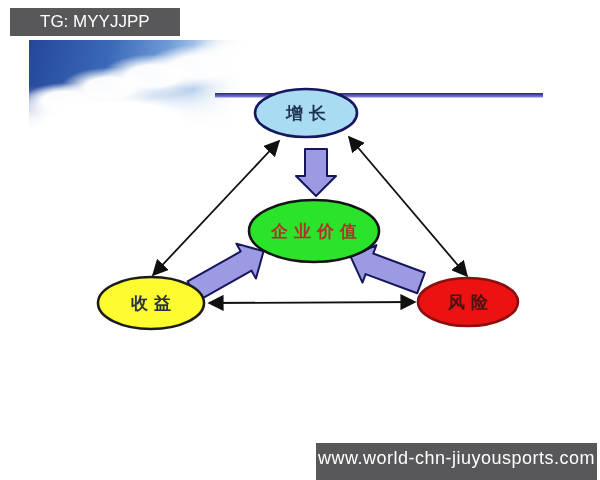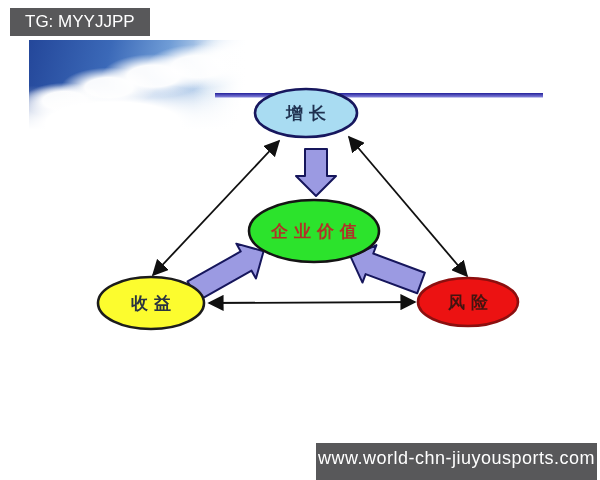--- a/index.html
+++ b/index.html
@@ -1,21 +1,21 @@
 <!DOCTYPE html>
 <html><head>
 <meta charset="utf-8">
 <style>
   html,body{margin:0;padding:0;background:#fff;}
   .slide{position:relative;width:600px;height:480px;background:#fff;overflow:hidden;
          font-family:"Liberation Sans",sans-serif;}
 
   
   .badge{position:absolute;background:#58585a;color:#fff;white-space:nowrap;}
-  .badge.tg{left:10px;top:8px;height:28px;line-height:28px;padding:0 15px;font-size:17px;}
+  .badge.tg{left:10px;top:8px;height:28px;line-height:28px;padding:0 30px;font-size:17px;}
   .badge.site{right:3px;top:443px;height:42px;line-height:30px;padding:0 2px;font-size:18px;letter-spacing:.5px;}
 
   
   .cloud{position:absolute;left:29px;top:40px;width:222px;height:95px;
     background:
       radial-gradient(ellipse 42px 18px at 16% 64%, rgba(255,255,255,.96) 52%, rgba(255,255,255,0) 100%),
       radial-gradient(ellipse 48px 20px at 36% 50%, rgba(255,255,255,.97) 50%, rgba(255,255,255,0) 100%),
       radial-gradient(ellipse 52px 22px at 56% 38%, rgba(255,255,255,.97) 50%, rgba(255,255,255,0) 100%),
       radial-gradient(ellipse 52px 22px at 76% 28%, rgba(255,255,255,.95) 50%, rgba(255,255,255,0) 100%),
       radial-gradient(ellipse 58px 24px at 96% 20%, rgba(255,255,255,.92) 45%, rgba(255,255,255,0) 100%),

